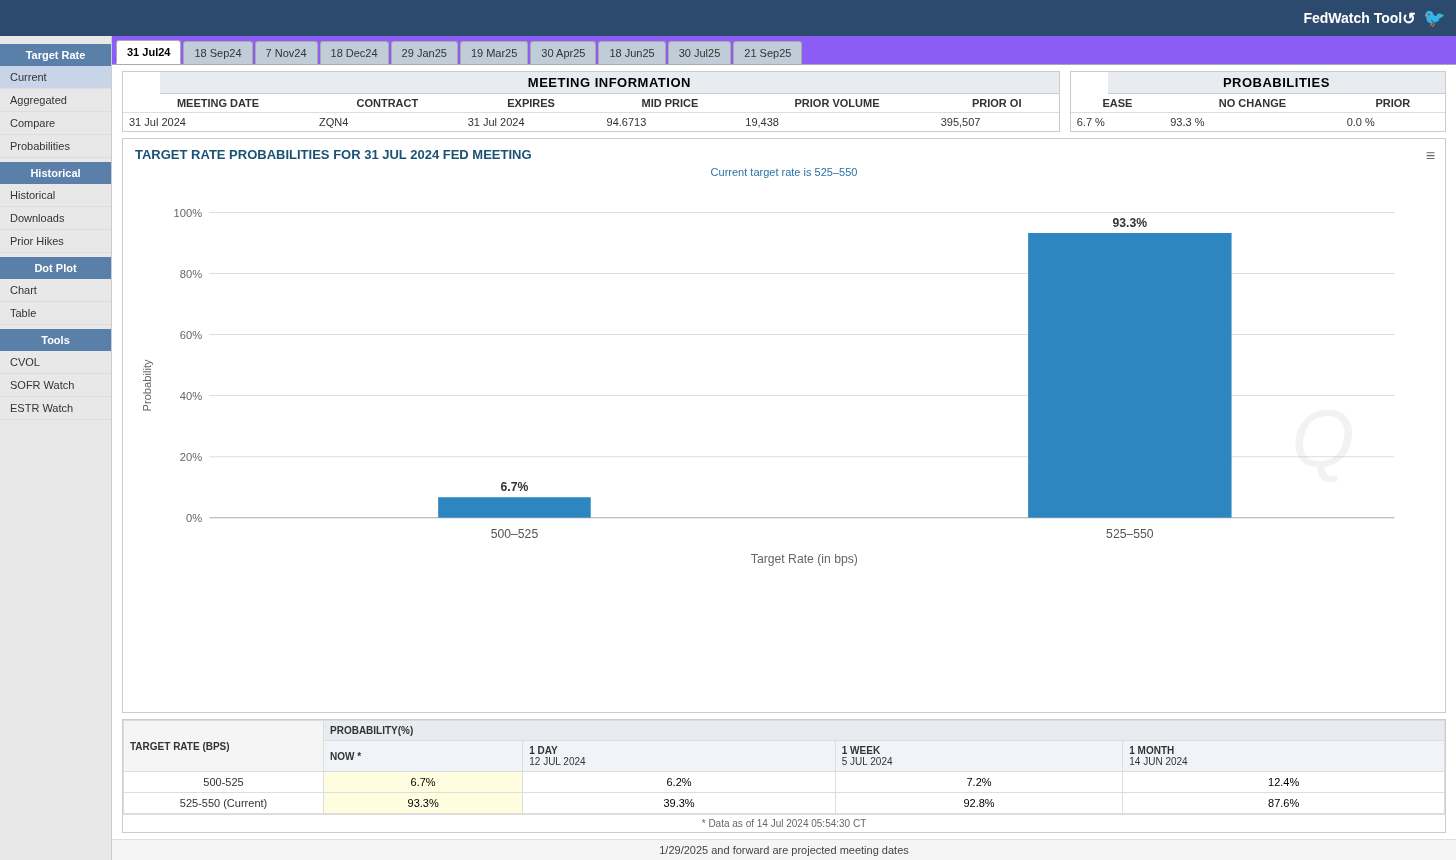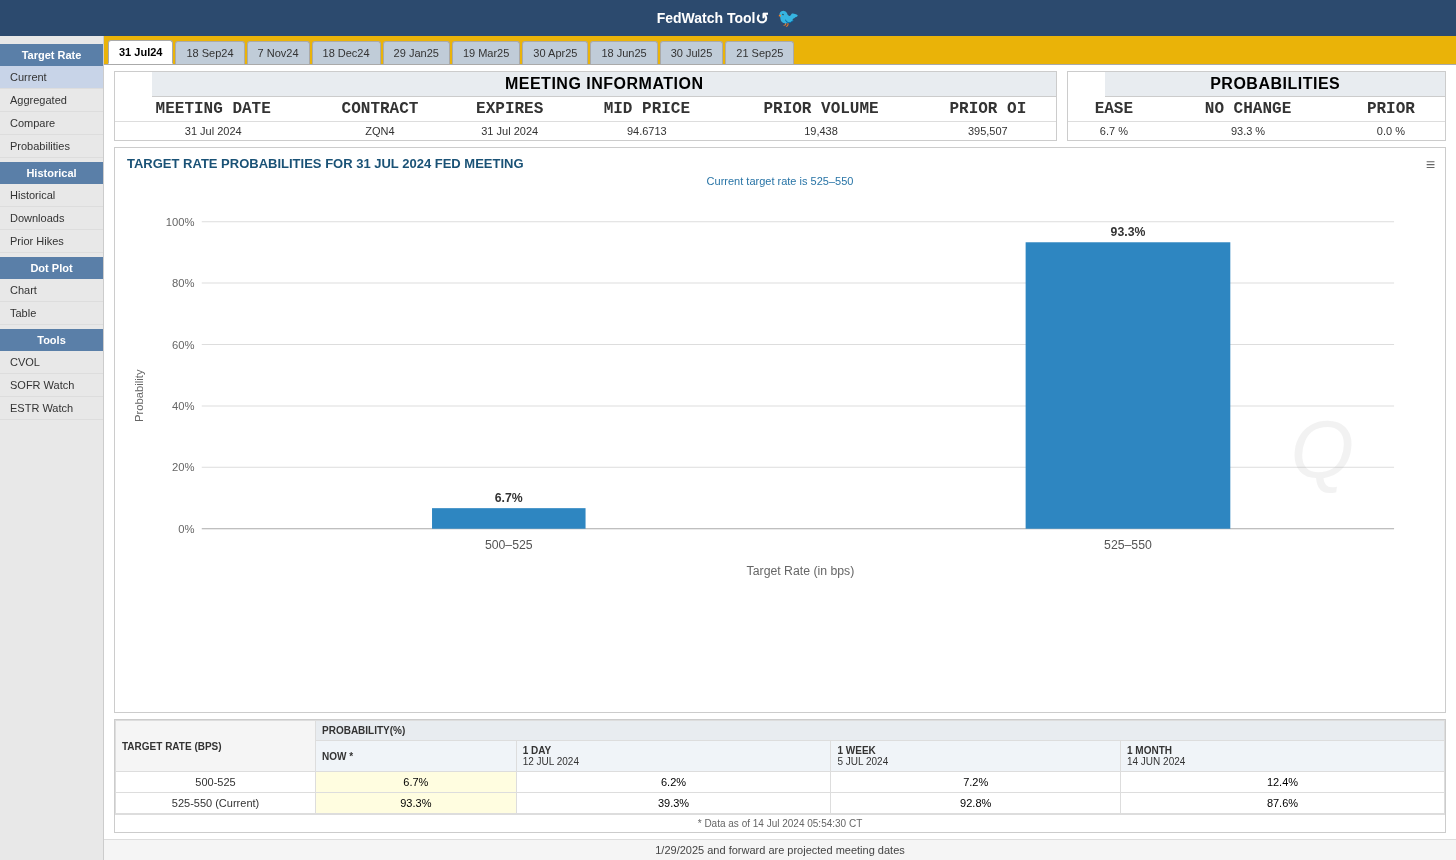--- a/index.html
+++ b/index.html
@@ -6,35 +6,35 @@
     body { font-family: Arial, sans-serif; font-size: 12px; background: #f0f0f0; }
 
     #app { display: flex; flex-direction: column; height: 860px; width: 1456px; overflow: hidden; }
 
     
     #topbar {
       background: #2c4a6e;
       height: 36px;
       display: flex;
       align-items: center;
-      justify-content: center;
+      justify-content: flex-end;
       padding: 0 10px;
       color: white;
       font-size: 14px;
       font-weight: bold;
     }
     #topbar-icons { display: flex; gap: 8px; align-items: center; }
     .topbar-icon { color: white; font-size: 16px; cursor: pointer; }
 
     
     #main-layout { display: flex; flex: 1; overflow: hidden; }
 
     
     #sidebar {
-      width: 104px;
+      width: 112px;
       background: #e8e8e8;
       border-right: 1px solid #ccc;
       display: flex;
       flex-direction: column;
       padding-top: 4px;
     }
     .sidebar-section-header {
       background: #5a7fa8;
       color: white;
       font-size: 11px;
@@ -51,21 +51,21 @@
       color: #333;
       border-bottom: 1px solid #ddd;
     }
     .sidebar-item.active { background: #c8d4e8; }
 
     
     #content { flex: 1; display: flex; flex-direction: column; overflow: hidden; background: white; }
 
     
     #tab-bar {
-      background: #eab308;
+      background: #8b5cf6;
       display: flex;
       align-items: center;
       padding: 4px 4px 0;
       border-bottom: 1px solid #aaa;
     }
     .tab {
       padding: 5px 10px;
       font-size: 11px;
       cursor: pointer;
       background: #c0ccd8;
@@ -88,40 +88,39 @@
       padding: 6px 10px;
       gap: 10px;
     }
     .info-box {
       border: 1px solid #ccc;
       flex: 1;
     }
     .info-box-header {
       background: #e8ecf0;
       text-align: center;
-      font-size: 16px;
+      font-size: 13px;
       font-weight: bold;
       padding: 3px;
       border-bottom: 1px solid #ccc;
       letter-spacing: 0.5px;
       margin-left: 37px;
     }
     .info-table { width: 100%; border-collapse: collapse; }
     .info-table th {
-      font-size: 16px;
+      font-size: 11px;
       font-weight: bold;
       text-align: center;
       padding: 3px 6px;
       border-bottom: 1px solid #ddd;
       color: #333;
-      font-family: Liberation Mono, monospace;
     }
     .info-table td {
       font-size: 11px;
-      text-align: center;
+      text-align: left;
       padding: 3px 6px;
       color: #333;
     }
 
     
     #chart-section {
       flex: 1;
       border: 1px solid #ccc;
       margin: 0 10px 6px;
       position: relative;

